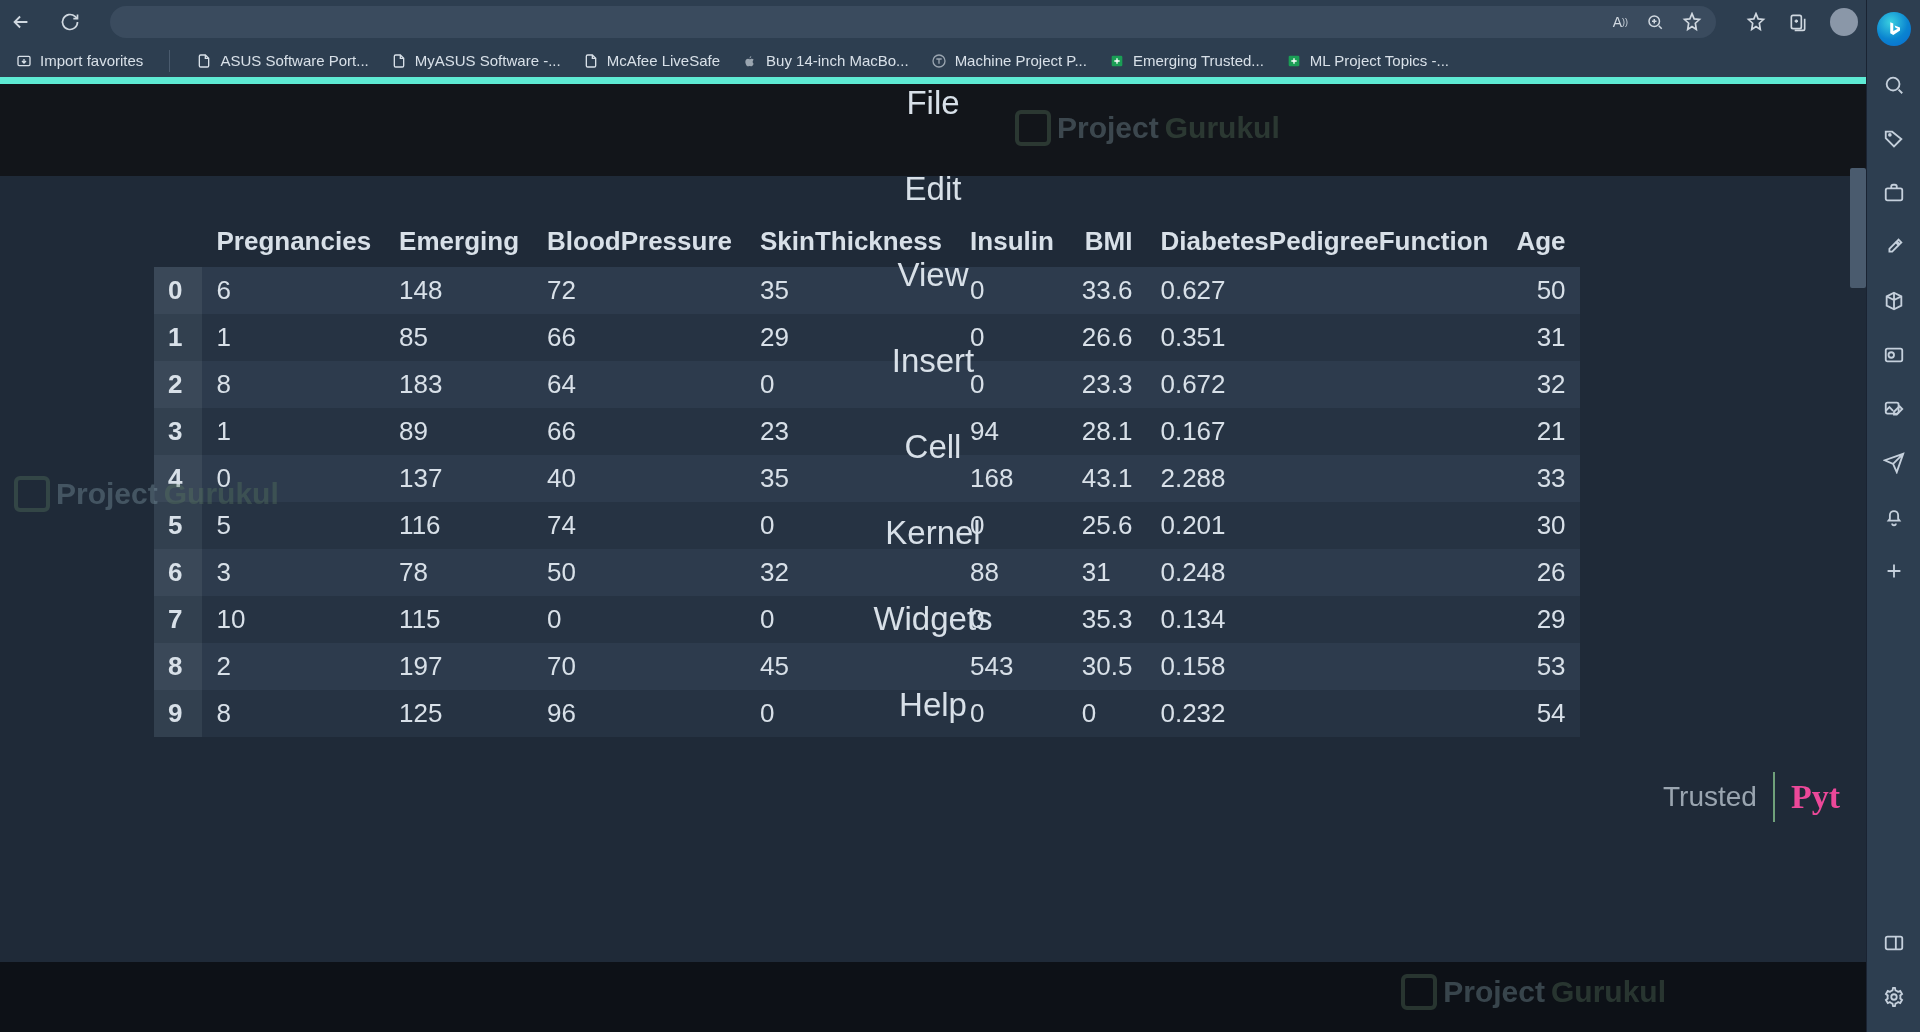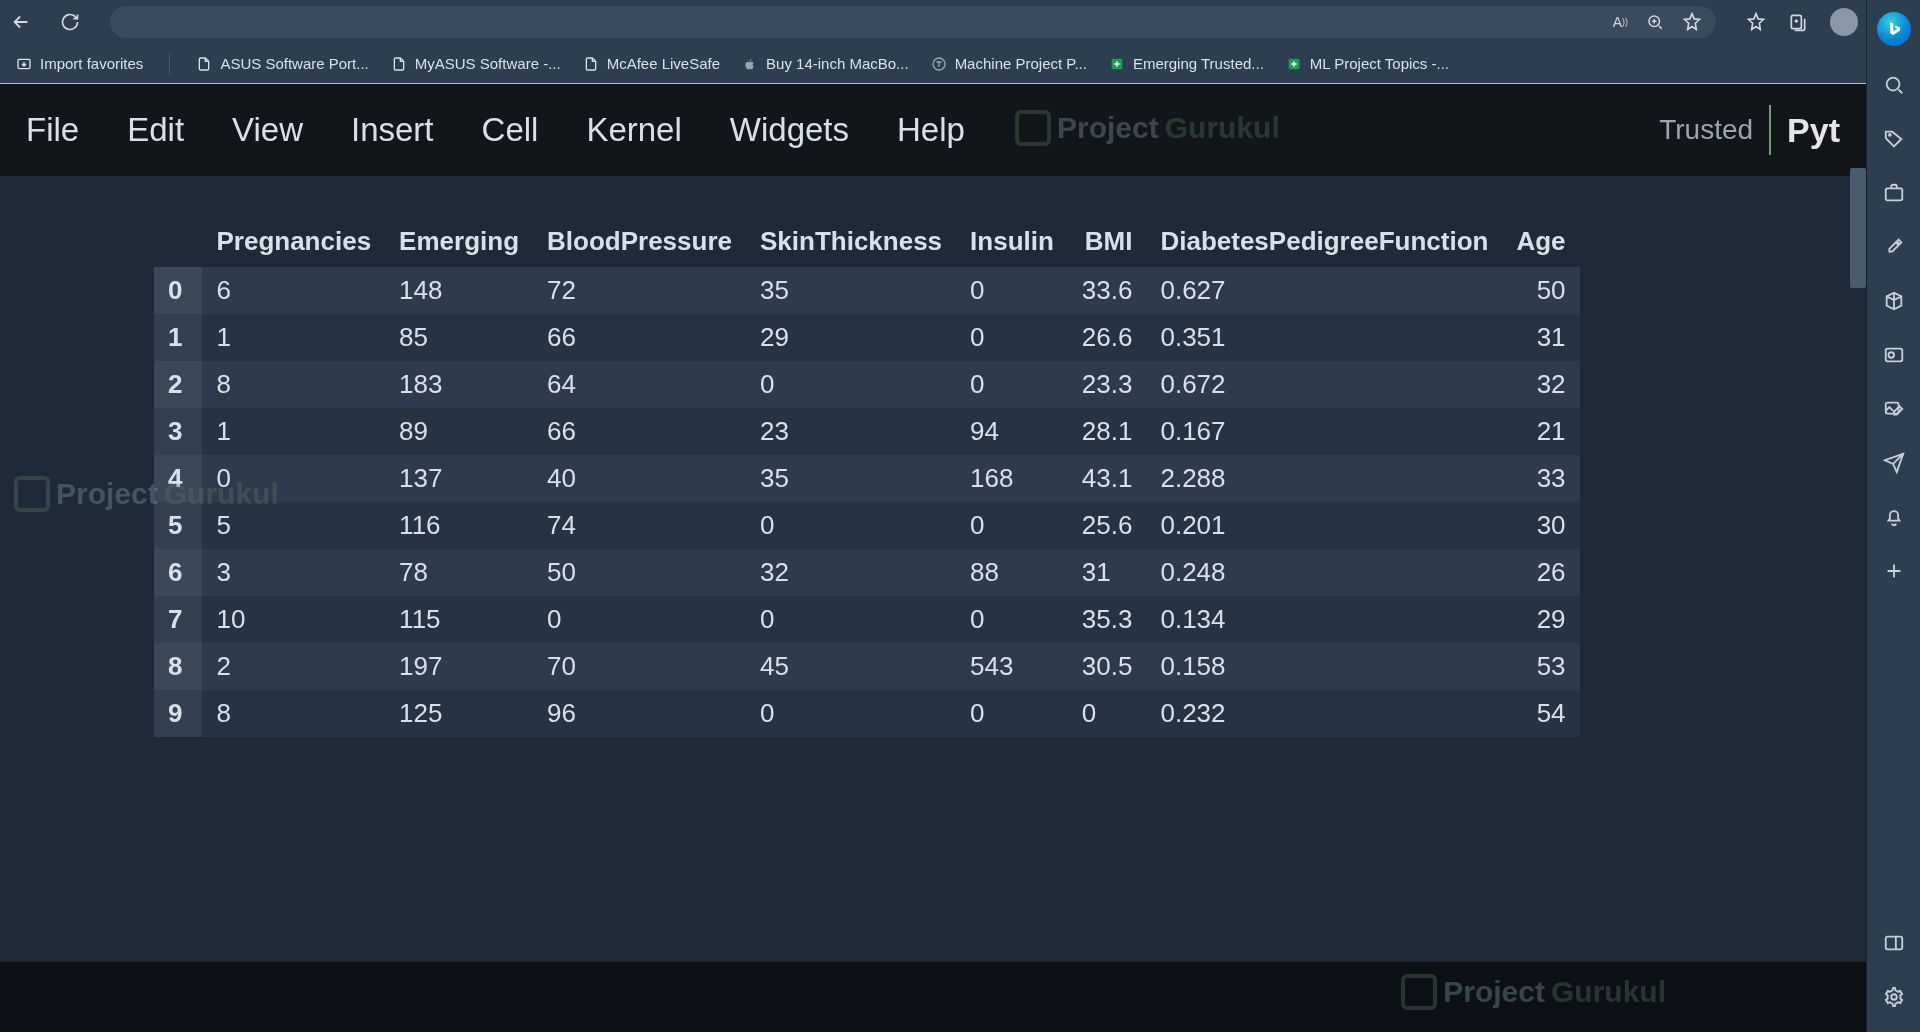--- a/index.html
+++ b/index.html
@@ -40,21 +40,21 @@
 .avatar { width: 28px; height: 28px; border-radius: 50%; background: #8a97a8; }
 
 
 .bookmarks {
   height: 40px;
   background: #2d3e50;
   display: flex;
   align-items: center;
   padding: 0 16px;
   gap: 22px;
-  border-bottom: 1px solid #5eead4;
+  border-bottom: 7px solid #5eead4;
 }
 .bm-item { display: flex; align-items: center; gap: 8px; font-size: 15px; color: #d8e0e8; white-space: nowrap; }
 .bm-icon { width: 16px; height: 16px; display:flex; align-items:center; justify-content:center; }
 .bm-icon svg { width:16px; height:16px; }
 .bm-sep { width:1px; height:22px; background:#4a5b6e; margin:0 4px; }
 
 
 .jupyter-menu {
   height: 92px;
   background: #12151a;
@@ -63,21 +63,21 @@
   padding: 0 26px;
   gap: 48px;
   color: #d8e0e8;
   font-size: 33px;
   font-weight: 400;
 }
 .menu-item { cursor: pointer; }
 .trusted-area { margin-left: auto; display:flex; align-items:center; gap:16px; }
 .trusted-label { color:#9aa5b0; font-size:28px; }
 .trusted-sep { width:2px; height:50px; background:#6fa07a; }
-.kernel-name { color:#e5e5e5; font-size:34px; font-weight:600; }
+.kernel-name { color:#ec4899; font-size:34px; font-weight:600;font-family:Liberation Serif, serif; }
 
 
 .logo-watermark {
   position: absolute;
   display: flex;
   align-items: center;
   gap: 6px;
   opacity: 0.35;
   pointer-events: none;
   font-size: 30px;
@@ -299,21 +299,21 @@
   </div>
   <span style="margin-left:auto" class="tb-icon">
     <svg width="18" height="18" viewBox="0 0 24 24" fill="none" stroke="#d8e0e8" stroke-width="2">
         <path d="M9 6l6 6-6 6"></path>
       </svg>
   </span>
 </div>
 
 <div class="content-wrap">
 
-  <div class="jupyter-menu" style="position:relative;">
+  <div class="jupyter-menu" style="position:relative;flex-direction:column;">
     <span class="menu-item">File</span>
     <span class="menu-item">Edit</span>
     <span class="menu-item">View</span>
     <span class="menu-item">Insert</span>
     <span class="menu-item">Cell</span>
     <span class="menu-item">Kernel</span>
     <span class="menu-item">Widgets</span>
     <span class="menu-item">Help</span>
 
     <div class="logo-watermark" style="left:1015px; top:26px; position:absolute;">

